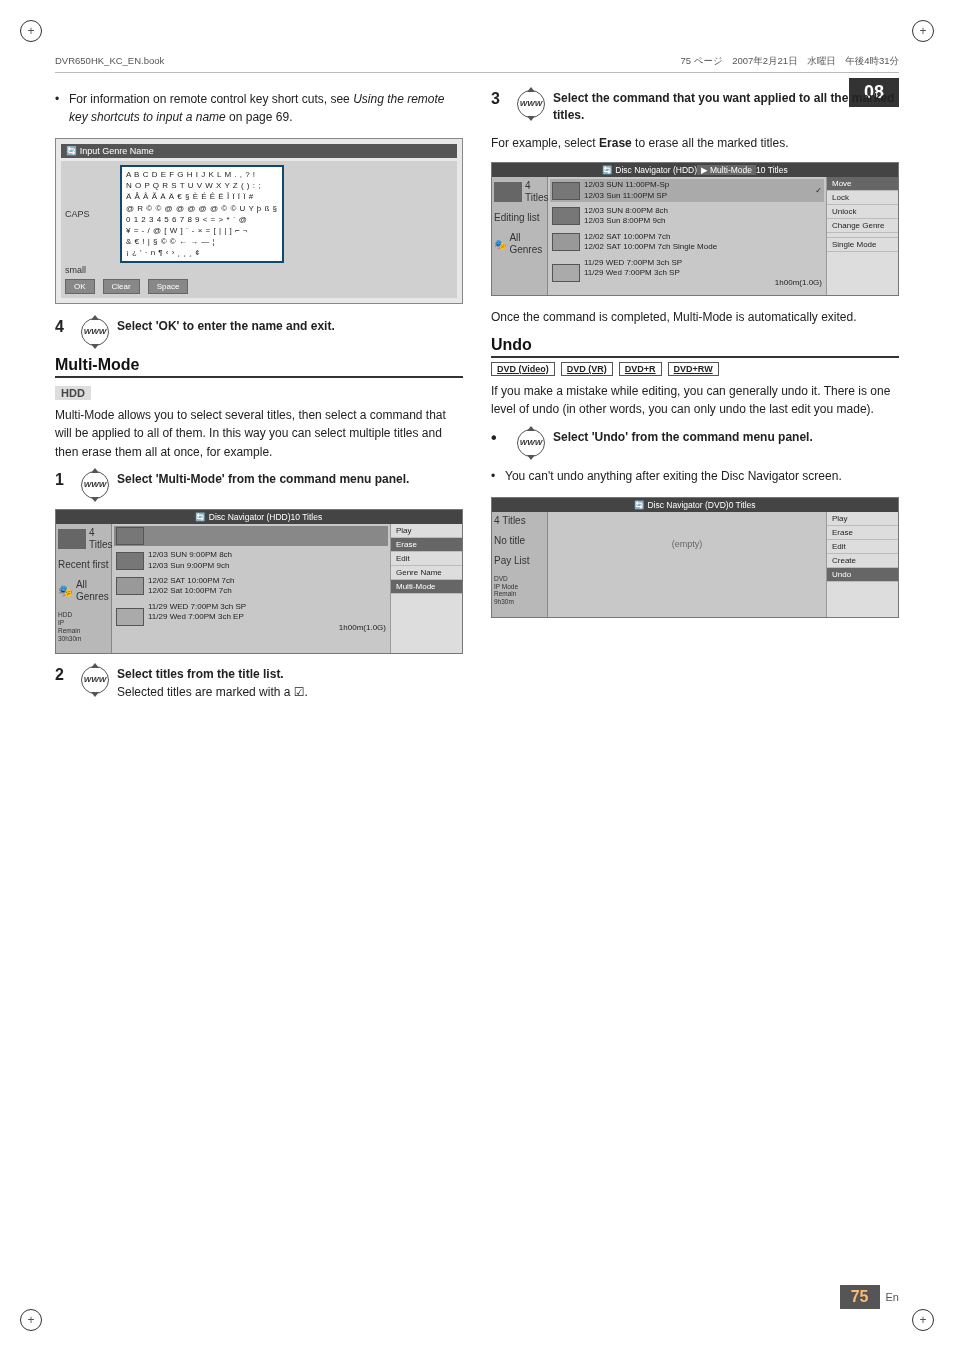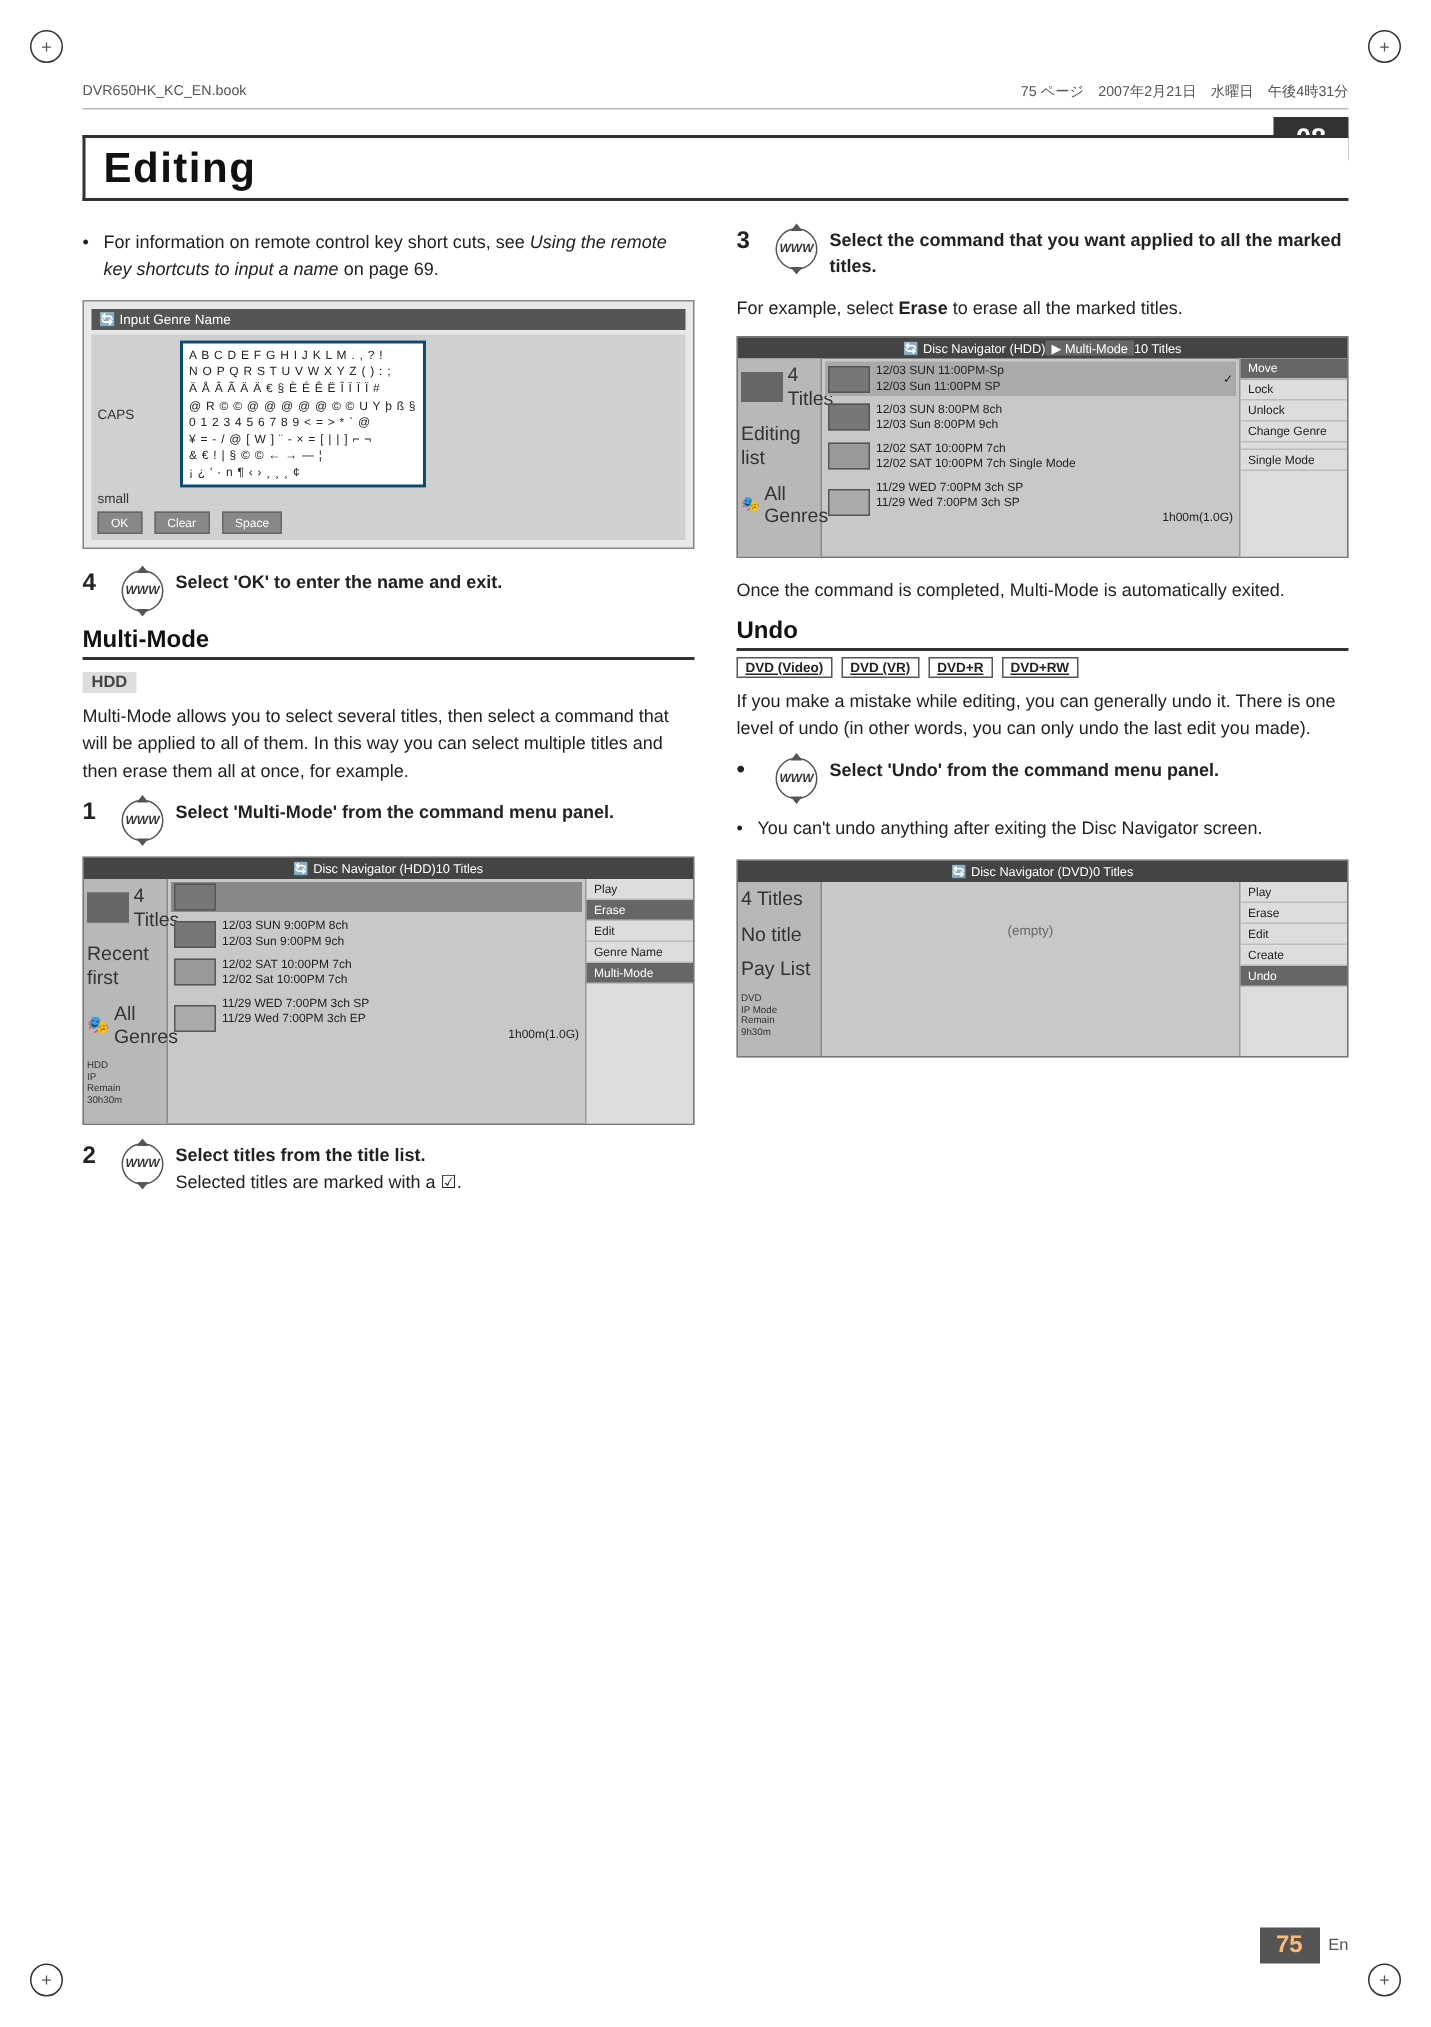--- a/index.html
+++ b/index.html
@@ -293,21 +293,21 @@
       gap: 3px;
     }
     .nav-thumb {
       width: 28px;
       height: 20px;
       background: #888;
       border: 1px solid #666;
       flex-shrink: 0;
     }
     .nav-sidebar-label {
-      font-size: 13px;
+      font-size: 10px;
       color: #333;
       line-height: 1.2;
     }
     .nav-main {
       flex: 1;
       padding: 2px;
     }
     .nav-list-item {
       display: flex;
       align-items: center;
@@ -405,23 +405,20 @@
 
 <div class="meta-bar">
   <span>DVR650HK_KC_EN.book</span>
   <span>75 ページ　<span>2007年2月21日</span>　<span>水曜日</span>　<span>午後4時31分</span></span>
 </div>
 
 <div class="chapter-badge">08</div>
 
 <div class="main-content">
 
-  <div class="page-title-bar">
-    <h1>Editing</h1>
-  </div>
 
   <div class="two-col">
 
     <div class="col-left">
 
       
       <div class="bullet-text">
         <span>For information on remote control key short cuts, see</span>
         <span class="italic">Using the remote key shortcuts to input a name</span>
         <span>on page 69.</span>

